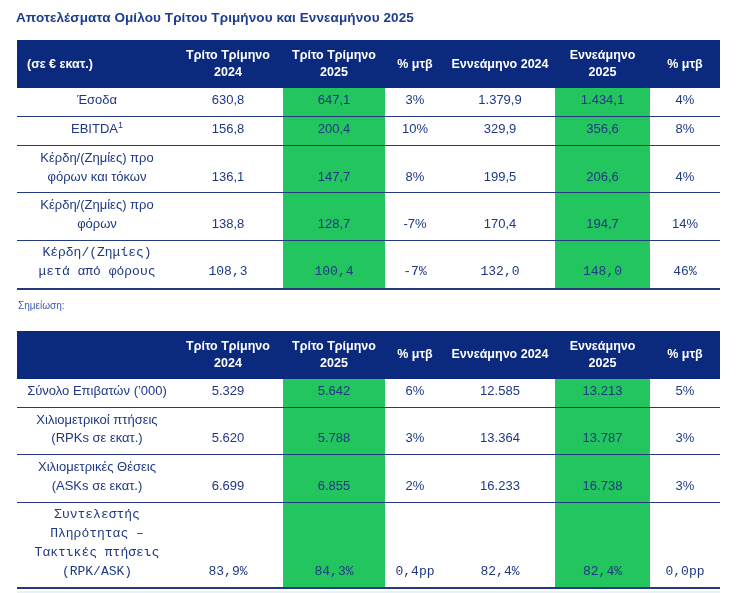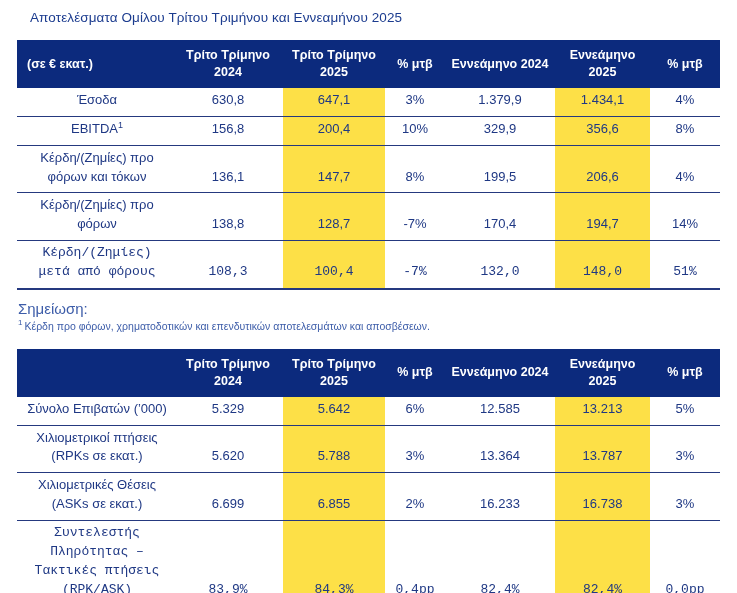--- a/index.html
+++ b/index.html
@@ -9,23 +9,23 @@
     height: 593px;
     background: #ffffff;
     font-family: "Liberation Sans", sans-serif;
     color: #1F3884;
     overflow: hidden;
   }
   .page { padding: 8px 15px 0 14px; }
 
   .title {
     font-size: 13.5px;
-    font-weight: normal;
+    font-weight: bold;
     color: #1C3C8F;
-    margin: 2px 0 15px 16px;
+    margin: 2px 0 15px 2px;
     letter-spacing: 0.1px;
   }
 
   table.results {
     border-collapse: collapse;
     table-layout: fixed;
     width: 703px;
     margin-left: 3px;
   }
   col.c1 { width: 156px; }
@@ -60,31 +60,31 @@
     padding: 3px 2px 6px;
     border-bottom: 1px solid #25397F;
     line-height: 1.45;
   }
   tbody td:first-child {
     text-align: center;
     padding-left: 10px;
     padding-right: 6px;
   }
   tbody td:nth-child(3),
-  tbody td:nth-child(6) { background: #fde047; }
+  tbody td:nth-child(6) { background: #22c55e; }
   tbody tr:last-child td { border-bottom: 2px solid #25397F; font-family: Liberation Mono, monospace; }
 
   sup {
     font-size: 9px;
     line-height: 0;
     vertical-align: super;
   }
 
   .note-heading {
-    font-size: 15px;
+    font-size: 10px;
     color: #3D5DA9;
     margin: 10px 0 3px 4px;
   }
   .note-text {
     font-size: 10.5px;
     color: #3D5DA9;
     margin: 0 0 0 4px;
   }
   .note-text sup { font-size: 8px; margin-right: 2px; }
 
@@ -162,27 +162,26 @@
           <td>194,7</td>
           <td>14%</td>
         </tr>
         <tr>
           <td>Κέρδη/(Ζημίες) μετά από φόρους</td>
           <td>108,3</td>
           <td>100,4</td>
           <td>-7%</td>
           <td>132,0</td>
           <td>148,0</td>
-          <td>51%</td>
+          <td>46%</td>
         </tr>
       </tbody>
   </table>
 
   <div class="note-heading">Σημείωση:</div>
-  <div class="note-text"><sup>1</sup><span>Κέρδη προ φόρων, χρηματοδοτικών και επενδυτικών αποτελεσμάτων και αποσβέσεων.</span></div>
 
   <div class="table-gap"></div>
 
   <table class="results">
     <colgroup>
       <col class="c1">
         <col class="c2">
         <col class="c3">
         <col class="c4">
       <col class="c5">

